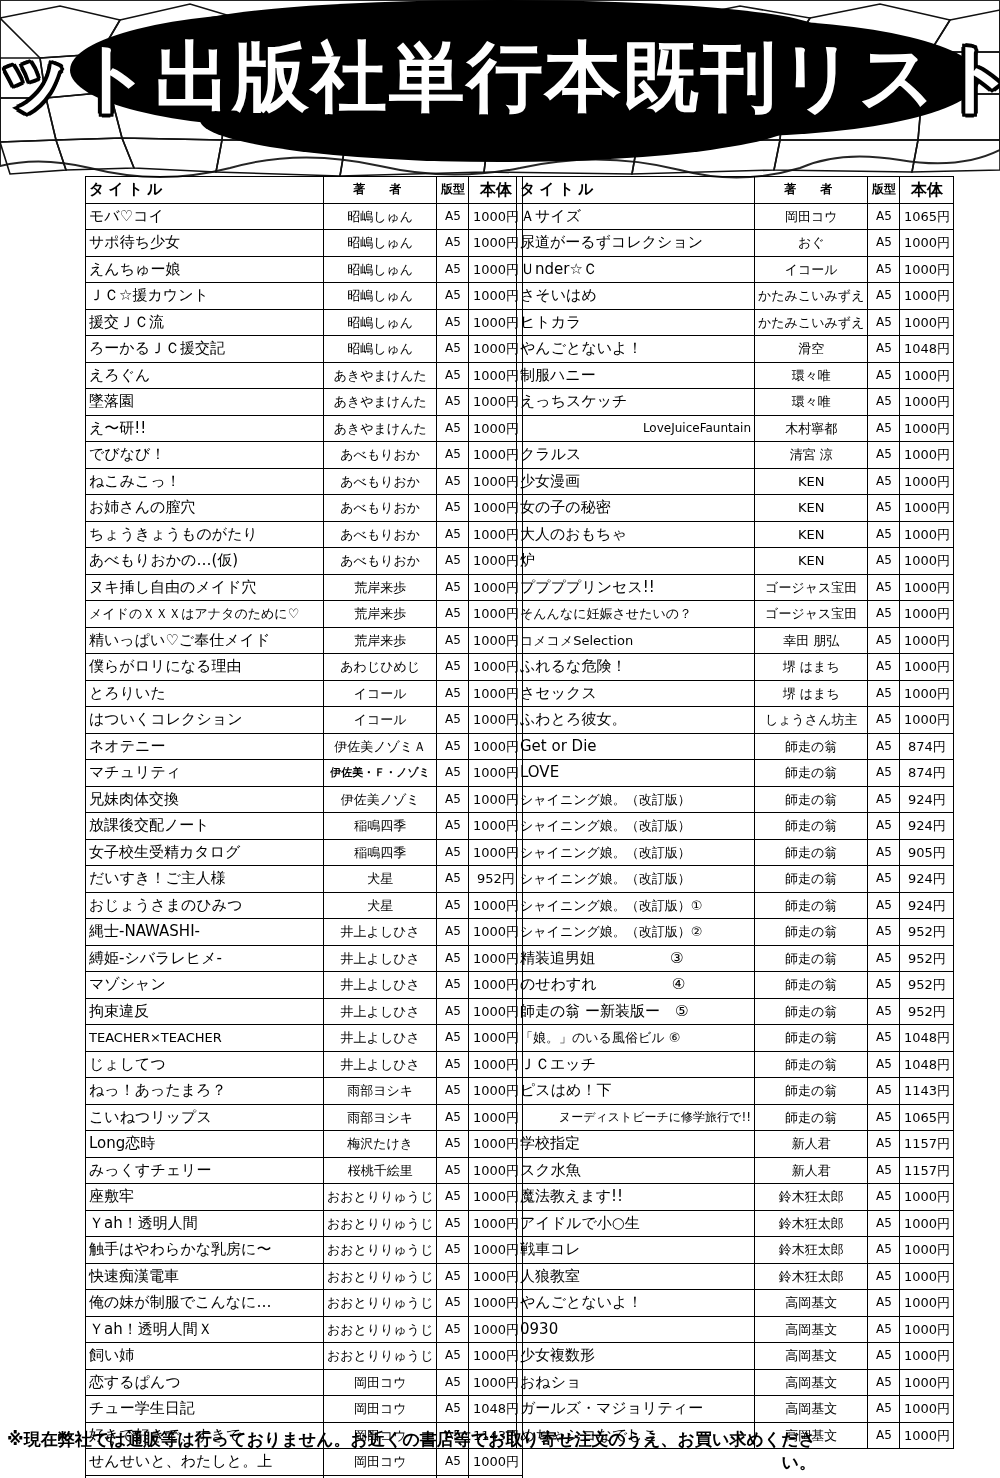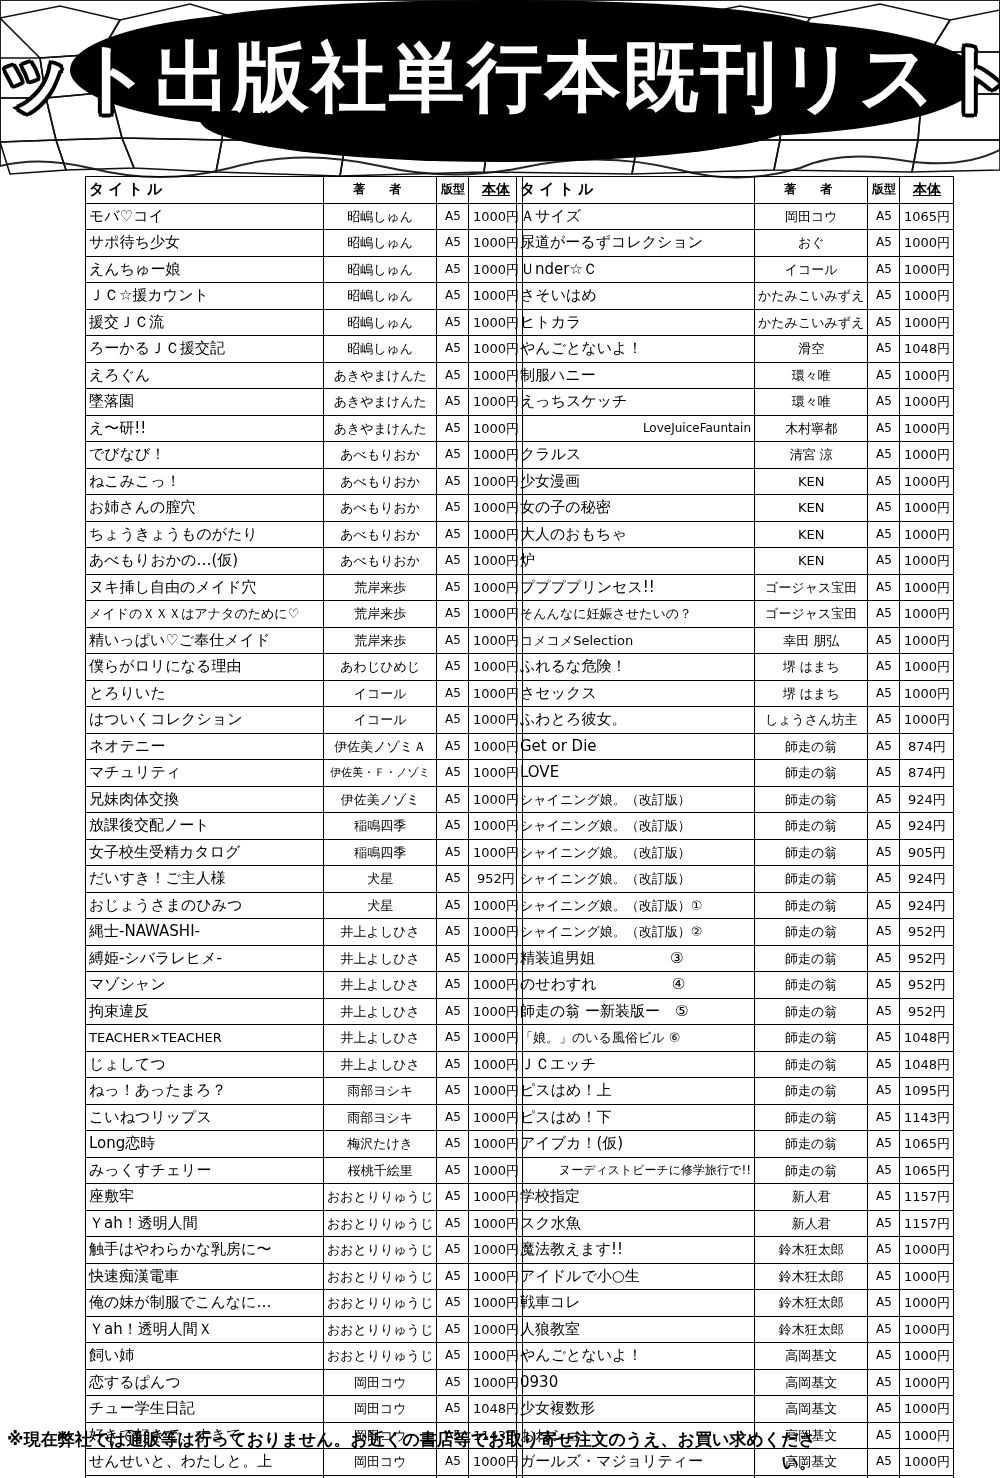--- a/index.html
+++ b/index.html
@@ -65,25 +65,25 @@
     font-weight:bold;
     text-align:center;
     font-size:17px;
     letter-spacing:4px;
   }
   .c-title{width:238px;text-align:left;font-size:15px;}
   .c-author{width:110px;text-align:center;font-size:13px;}
   .c-size{width:32px;text-align:center;font-size:12px;}
   .c-price{width:54px;text-align:center;font-size:13px;}
   th.c-size{font-size:12px;letter-spacing:0;}
-  th.c-price{font-size:14px;letter-spacing:0;text-decoration:underline;}
+  th.c-price{font-size:16px;letter-spacing:0;}
   th.c-author{letter-spacing:6px;font-size:12px;}
   .t-small{font-size:13px;margin-left:40px;}
   .t-xsmall{font-size:12px;text-align:right;}
-  .a-small{font-size:11px;}
+  .a-small{font-size:11px;font-weight:bold;}
   
   .footer{
     position:absolute;left:0;top:1428px;width:816px;
     text-align:right;
     font-size:17px;font-weight:bold;
     letter-spacing:0px;
   }
   .pagebg{
     position:absolute;inset:0;
     background:#fff;
@@ -660,36 +660,24 @@
           <td class="c-size">A5</td>
           <td class="c-price">1048円</td>
         </tr>
         <tr>
           <td class="c-title">ＪＣエッチ</td>
           <td class="c-author">師走の翁</td>
           <td class="c-size">A5</td>
           <td class="c-price">1048円</td>
         </tr>
         <tr>
-          <td class="c-title">ピスはめ！上</td>
-          <td class="c-author">師走の翁</td>
-          <td class="c-size">A5</td>
-          <td class="c-price">1095円</td>
-        </tr>
-        <tr>
           <td class="c-title">ピスはめ！下</td>
           <td class="c-author">師走の翁</td>
           <td class="c-size">A5</td>
           <td class="c-price">1143円</td>
-        </tr>
-        <tr>
-          <td class="c-title">アイブカ！(仮)</td>
-          <td class="c-author">師走の翁</td>
-          <td class="c-size">A5</td>
-          <td class="c-price">1065円</td>
         </tr>
         <tr>
           <td class="c-title t-xsmall">ヌーディストビーチに修学旅行で!!</td>
           <td class="c-author">師走の翁</td>
           <td class="c-size">A5</td>
           <td class="c-price">1065円</td>
         </tr>
         <tr>
           <td class="c-title">学校指定</td>
           <td class="c-author">新人君</td>

